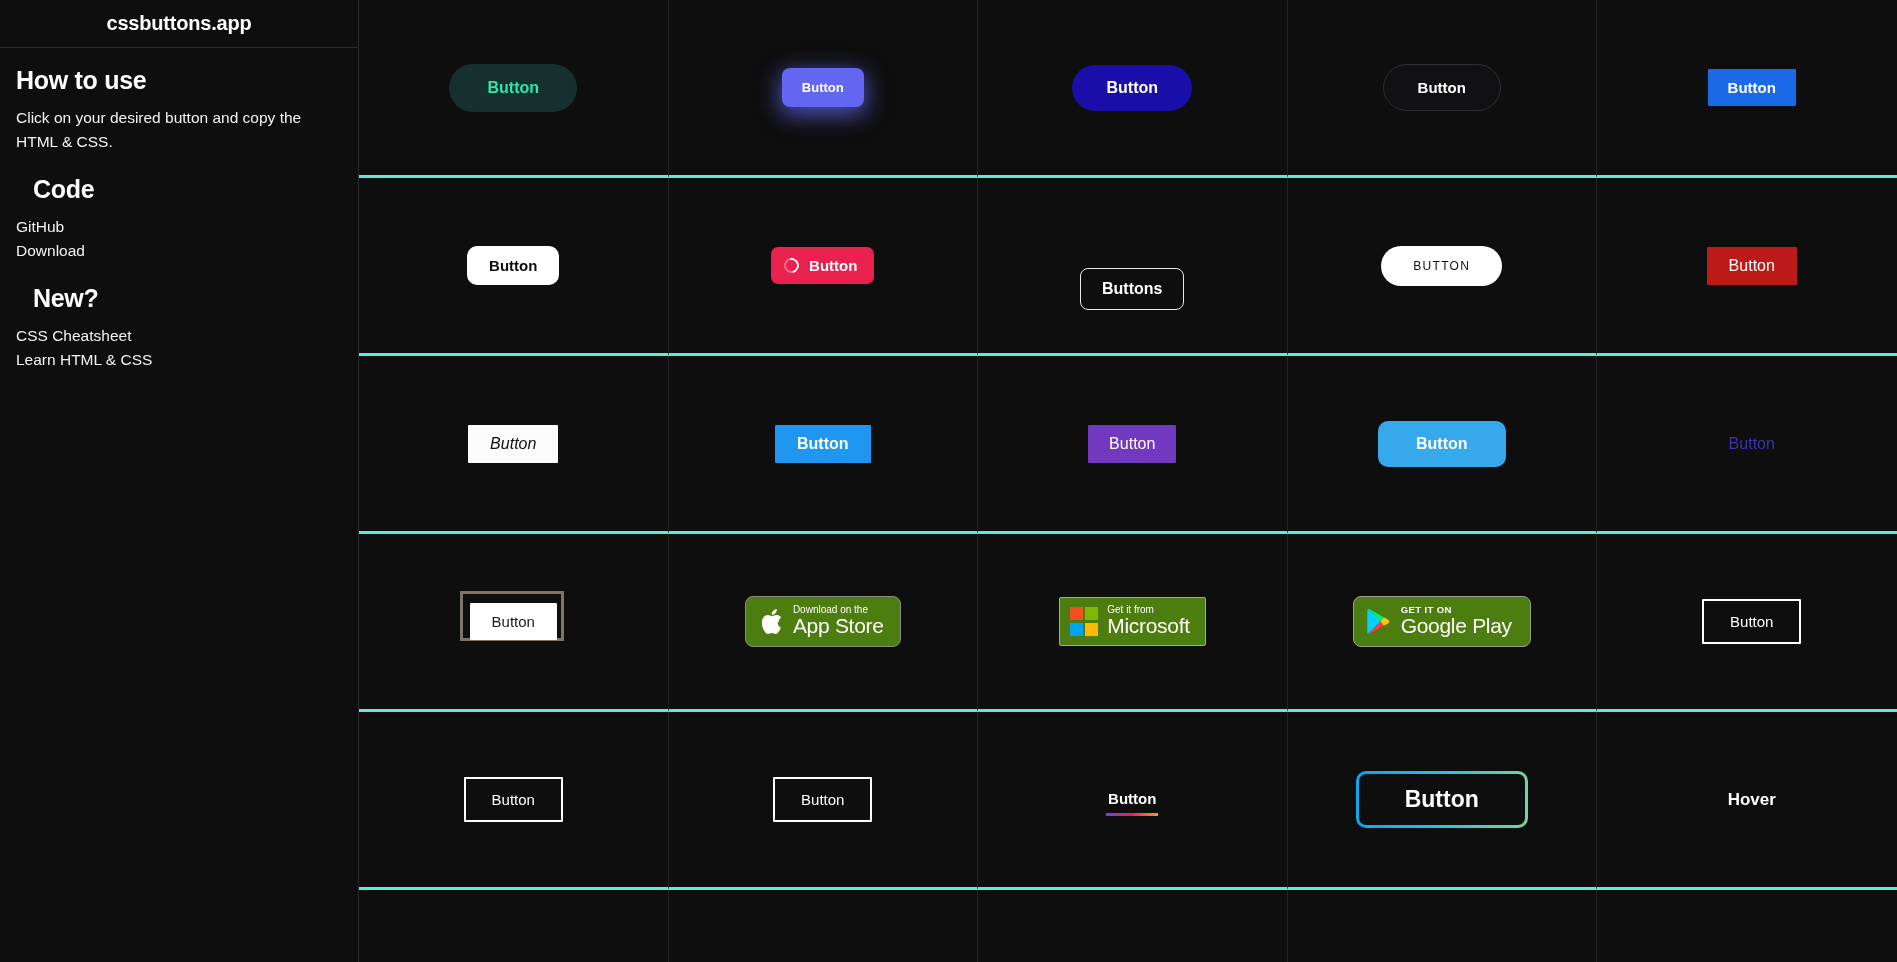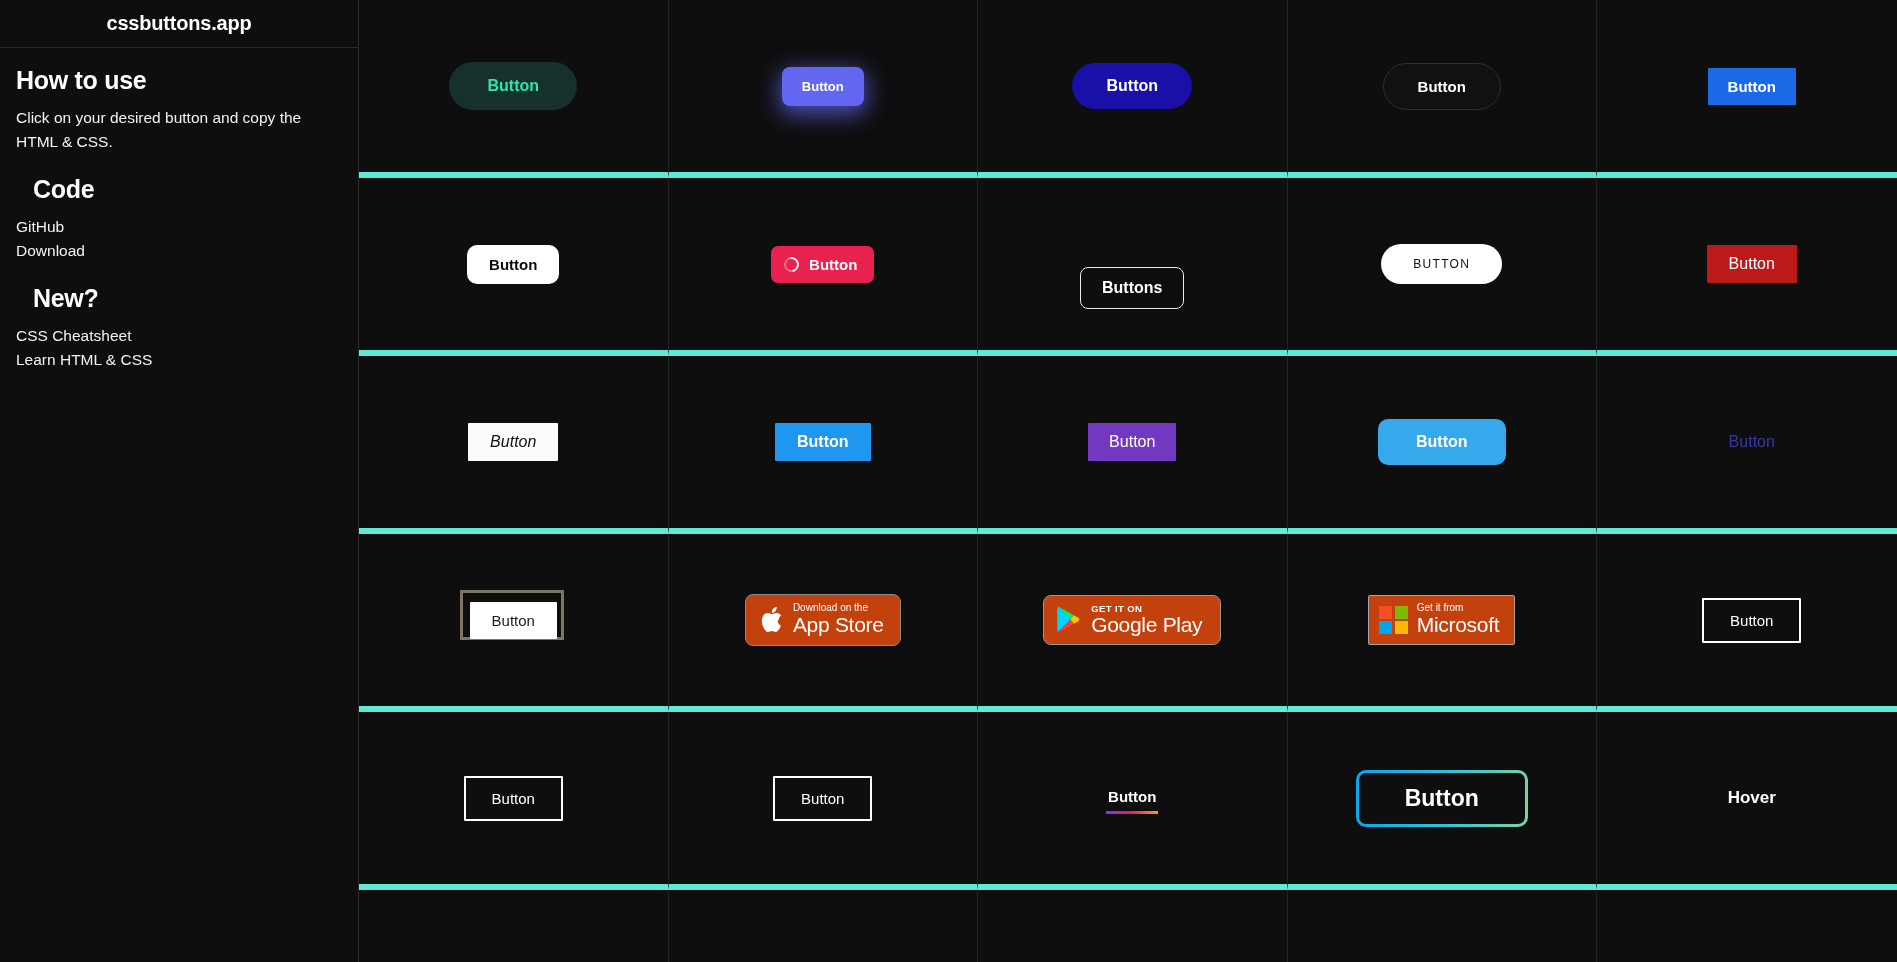--- a/index.html
+++ b/index.html
@@ -36,21 +36,21 @@
   
   .grid-wrap { flex: 1; height: 962px; overflow: hidden; position: relative; }
   .grid {
     display: grid;
     grid-template-columns: repeat(5, 309.5px);
     grid-auto-rows: 178px;
     width: 1547.5px;
   }
   .cell {
     border-right: 1px solid #232323;
-    border-bottom: 6px solid #5eead4;
+    border-bottom: 3px solid #5eead4;
     display: flex; align-items: center; justify-content: center;
     position: relative;
     overflow: visible;
   }
   .cell:nth-child(5n) { border-right: none; }
   .grid .row6 { height: 178px; }
 
   
   .btn { border: none; cursor: pointer; font-family: "Liberation Sans", sans-serif; }
 
@@ -163,21 +163,21 @@
     border: 3px solid #7d7466;
     pointer-events: none;
   }
   .b-offset {
     position: relative; background: #fff; color: #1b1b1b;
     font-size: 15px; font-weight: 400;
     padding: 10px 22px; border-radius: 1px;
   }
   
   .badge {
-    background: #c2410c; color: #fff;
+    background: #4d7c0f; color: #fff;
     display: inline-flex; align-items: center; gap: 9px;
     cursor: pointer;
   }
   .badge-apple { border-radius: 8px; border: 1px solid #8b8b8b; padding: 8px 16px 8px 13px; }
   .badge-google { border-radius: 8px; border: 1px solid #9a9a9a; padding: 8px 18px 8px 12px; }
   .badge-ms { border-radius: 2px; border: 1px solid #a6a6a6; padding: 7px 15px 7px 10px; }
   .badge-top { font-size: 10px; line-height: 1.05; display: block; font-weight: 400; }
   .badge-top.caps { font-size: 9.5px; letter-spacing: 0.4px; font-weight: 700; }
   .badge-main { font-size: 21px; line-height: 1.08; display: block; font-weight: 400; letter-spacing: -0.3px; text-align: center; }
   .badge-main.g { font-size: 21px; }
@@ -305,52 +305,52 @@
       </div>
       <div class="cell">
         <a class="badge badge-apple">
           <svg width="25" height="29" viewBox="0 0 24 28">
             <path fill="#ffffff" d="M18.9 14.8c0-3.1 2.5-4.5 2.6-4.6-1.4-2.1-3.6-2.4-4.4-2.4-1.9-.2-3.6 1.1-4.6 1.1-0.9 0-2.4-1.1-3.9-1.1-2 0-3.9 1.2-4.9 3C1.6 14.5 3.1 20 5 23c1 1.5 2.1 3.1 3.6 3.1 1.4-.1 2-0.9 3.7-0.9s2.2.9 3.7.9c1.5 0 2.5-1.5 3.5-2.9 1.1-1.7 1.5-3.3 1.6-3.4-.1 0-3.1-1.2-3.2-4.8z"></path>
             <path fill="#ffffff" d="M15.9 5.7c0.8-1 1.4-2.4 1.2-3.8-1.2.1-2.7.8-3.5 1.8-0.8.9-1.5 2.3-1.3 3.7 1.3.1 2.7-.7 3.6-1.7z"></path>
           </svg>
           <span>
             <span class="badge-top">Download on the</span>
             <span class="badge-main">App Store</span>
+          </span>
+        </a>
+      </div>
+      <div class="cell">
+        <a class="badge badge-ms">
+          <span class="ms-tiles">
+            <i style="background:#f25022"></i>
+            <i style="background:#7fba00"></i>
+            <i style="background:#00a4ef"></i>
+            <i style="background:#ffb900"></i>
+          </span>
+          <span>
+            <span class="badge-top">Get it from</span>
+            <span class="badge-main">Microsoft</span>
           </span>
         </a>
       </div>
       <div class="cell">
         <a class="badge badge-google">
           <svg width="26" height="29" viewBox="0 0 26 29">
             <path fill="#00d3ff" d="M2 2.2 14.6 14.5 2 26.8c-.4-.3-.7-.9-.7-1.6V3.8c0-.7.3-1.3.7-1.6z"></path>
             <path fill="#00f076" d="M2 2.2c.4-.3 1-.3 1.6 0l14.2 8-3.2 4.3L2 2.2z"></path>
             <path fill="#ff3a44" d="M14.6 14.5l3.2 4.3-14.2 8c-.6.3-1.2.3-1.6 0l12.6-12.3z"></path>
             <path fill="#ffc900" d="M17.8 10.2l4.5 2.6c1.2.7 1.2 2.7 0 3.4l-4.5 2.6-3.2-4.3 3.2-4.3z"></path>
           </svg>
           <span>
             <span class="badge-top caps">GET IT ON</span>
             <span class="badge-main g">Google Play</span>
           </span>
         </a>
       </div>
       <div class="cell">
-        <a class="badge badge-ms">
-          <span class="ms-tiles">
-            <i style="background:#f25022"></i>
-            <i style="background:#7fba00"></i>
-            <i style="background:#00a4ef"></i>
-            <i style="background:#ffb900"></i>
-          </span>
-          <span>
-            <span class="badge-top">Get it from</span>
-            <span class="badge-main">Microsoft</span>
-          </span>
-        </a>
-      </div>
-      <div class="cell">
         <button class="btn b-outline">Button</button>
       </div>
 
       <div class="cell">
         <button class="btn b-outline">Button</button>
       </div>
       <div class="cell">
         <button class="btn b-outline">Button</button>
       </div>
       <div class="cell">

